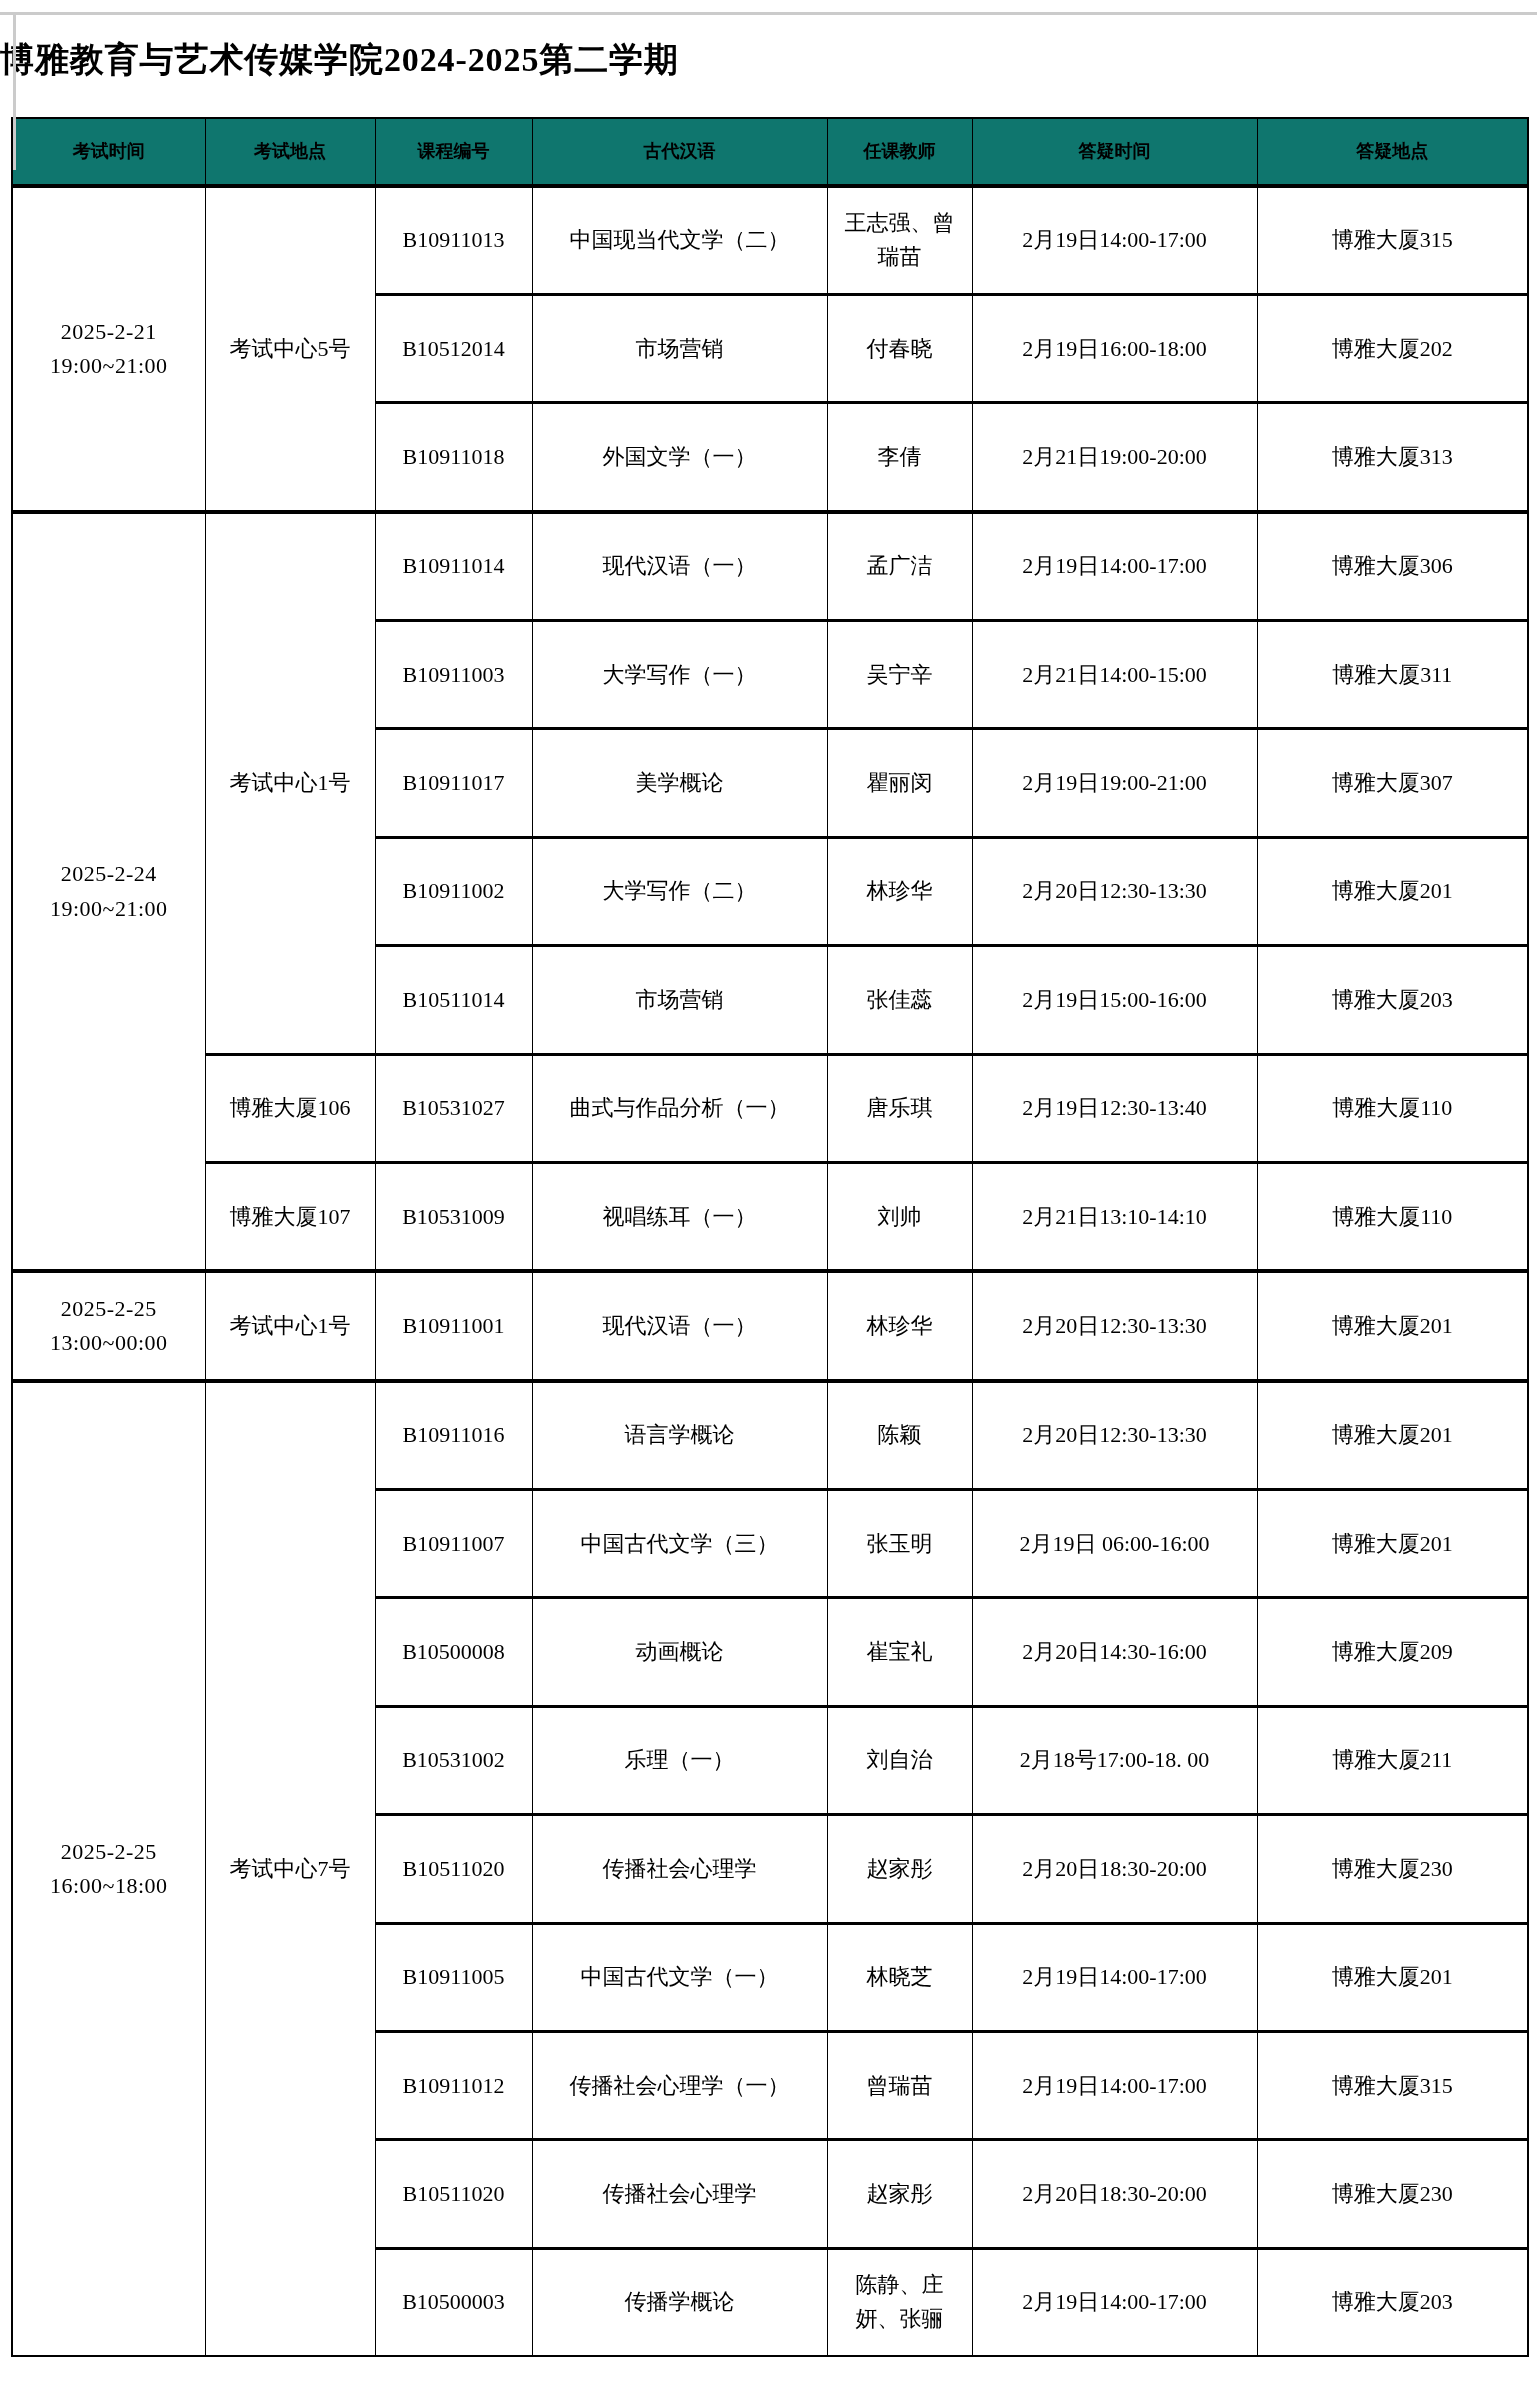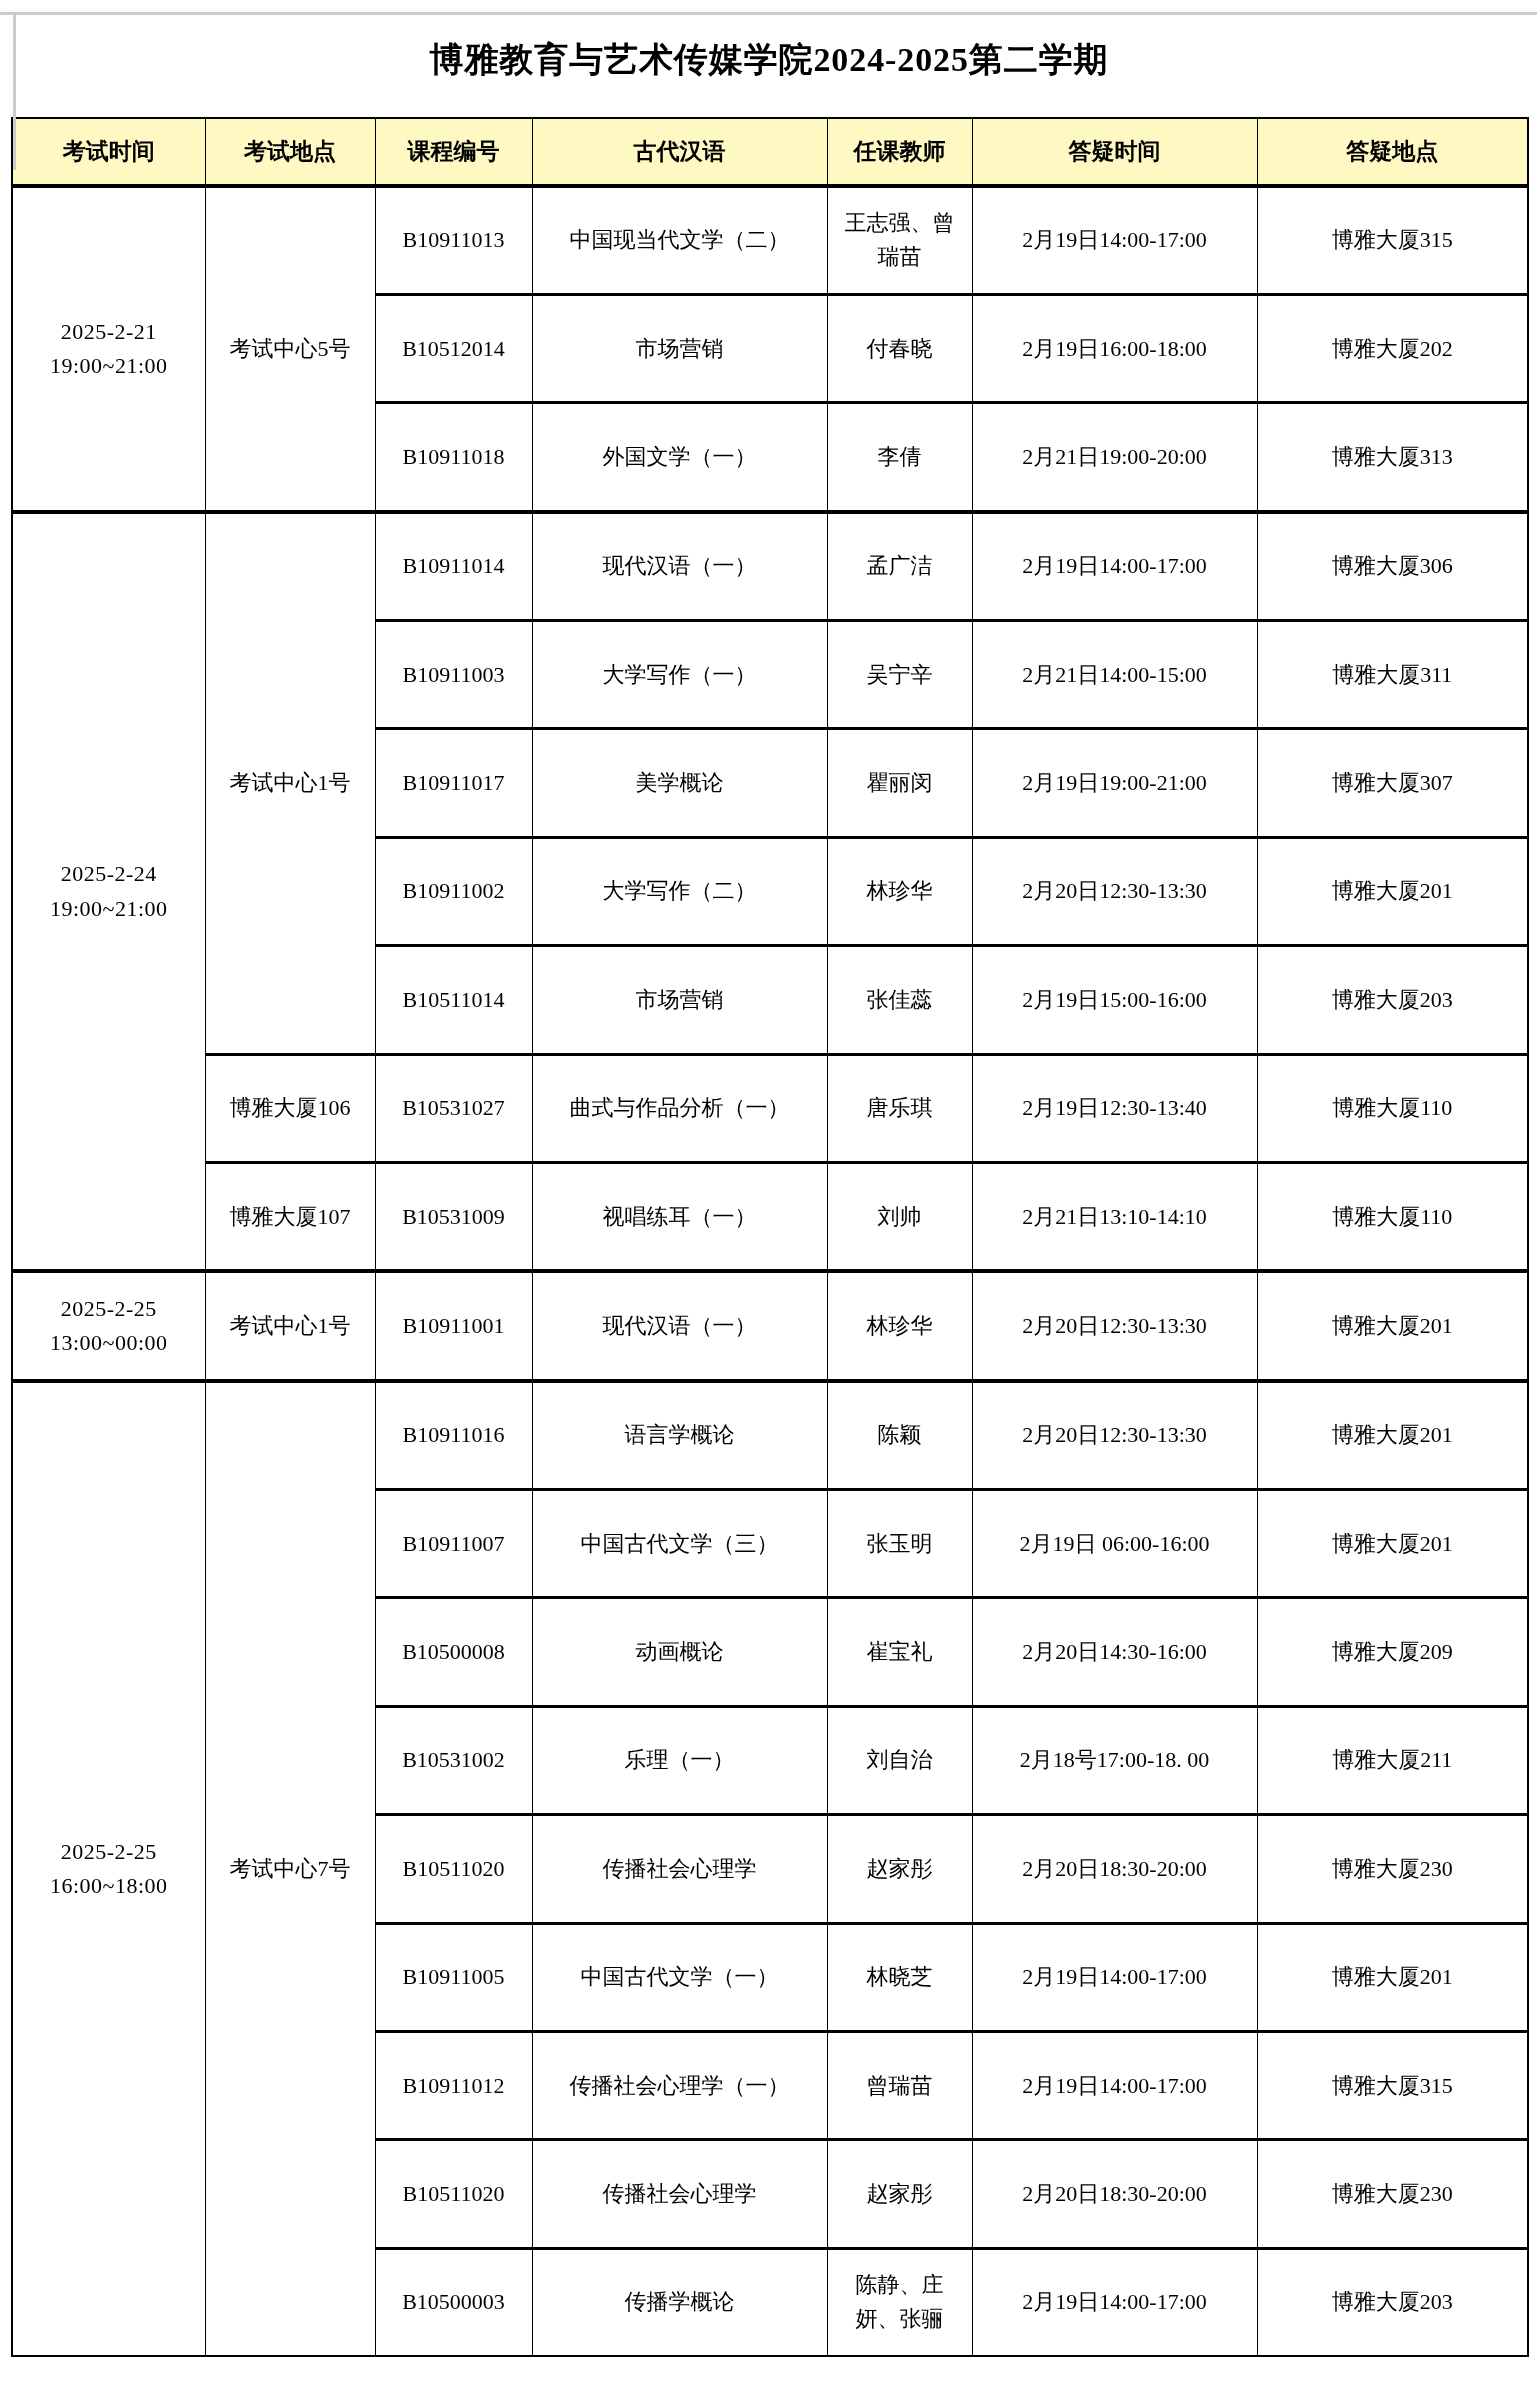--- a/index.html
+++ b/index.html
@@ -4,30 +4,30 @@
 <style>
   html,body{margin:0;padding:0;}
   body{
     width:1538px;min-height:2401px;background:#ffffff;color:#000;
     font-family:"Liberation Serif","DejaVu Serif",serif;
     position:relative;overflow:hidden;
   }
   .gridline-h{position:absolute;left:0;top:12px;width:1538px;height:2.8px;background:#cbcbcb;}
   .gridline-v{position:absolute;left:13px;top:12px;width:2.8px;height:158px;background:#cbcbcb;}
   .title{
-    text-align:center;padding-top:35px;font-weight:bold;
+    padding-top:35px;font-weight:bold;
     font-size:34px;line-height:49px;letter-spacing:0.9px;
   }
   table{
     border-collapse:collapse;table-layout:fixed;
     width:1516px;margin:33px 11px 0 11px;
     border:2.8px solid #000;
   }
   th{
-    background:#fef9c3;font-size:23px;font-weight:bold;height:61px;
+    background:#0f766e;font-size:18px;font-weight:bold;height:61px;
     border:1.8px solid #000;border-top:2.8px solid #000;border-bottom:4.6px solid #000;
     padding:1.8px 3.7px;
   }
   td{
     border:1.8px solid #000;border-top:3.7px solid #000;
     text-align:center;vertical-align:middle;
     font-size:22px;line-height:1.55;height:98px;padding:3.7px 7.4px;
   }
   tr.group-start td{border-top:4.6px solid #000;}
   td.time-cell{letter-spacing:0.5px;}

